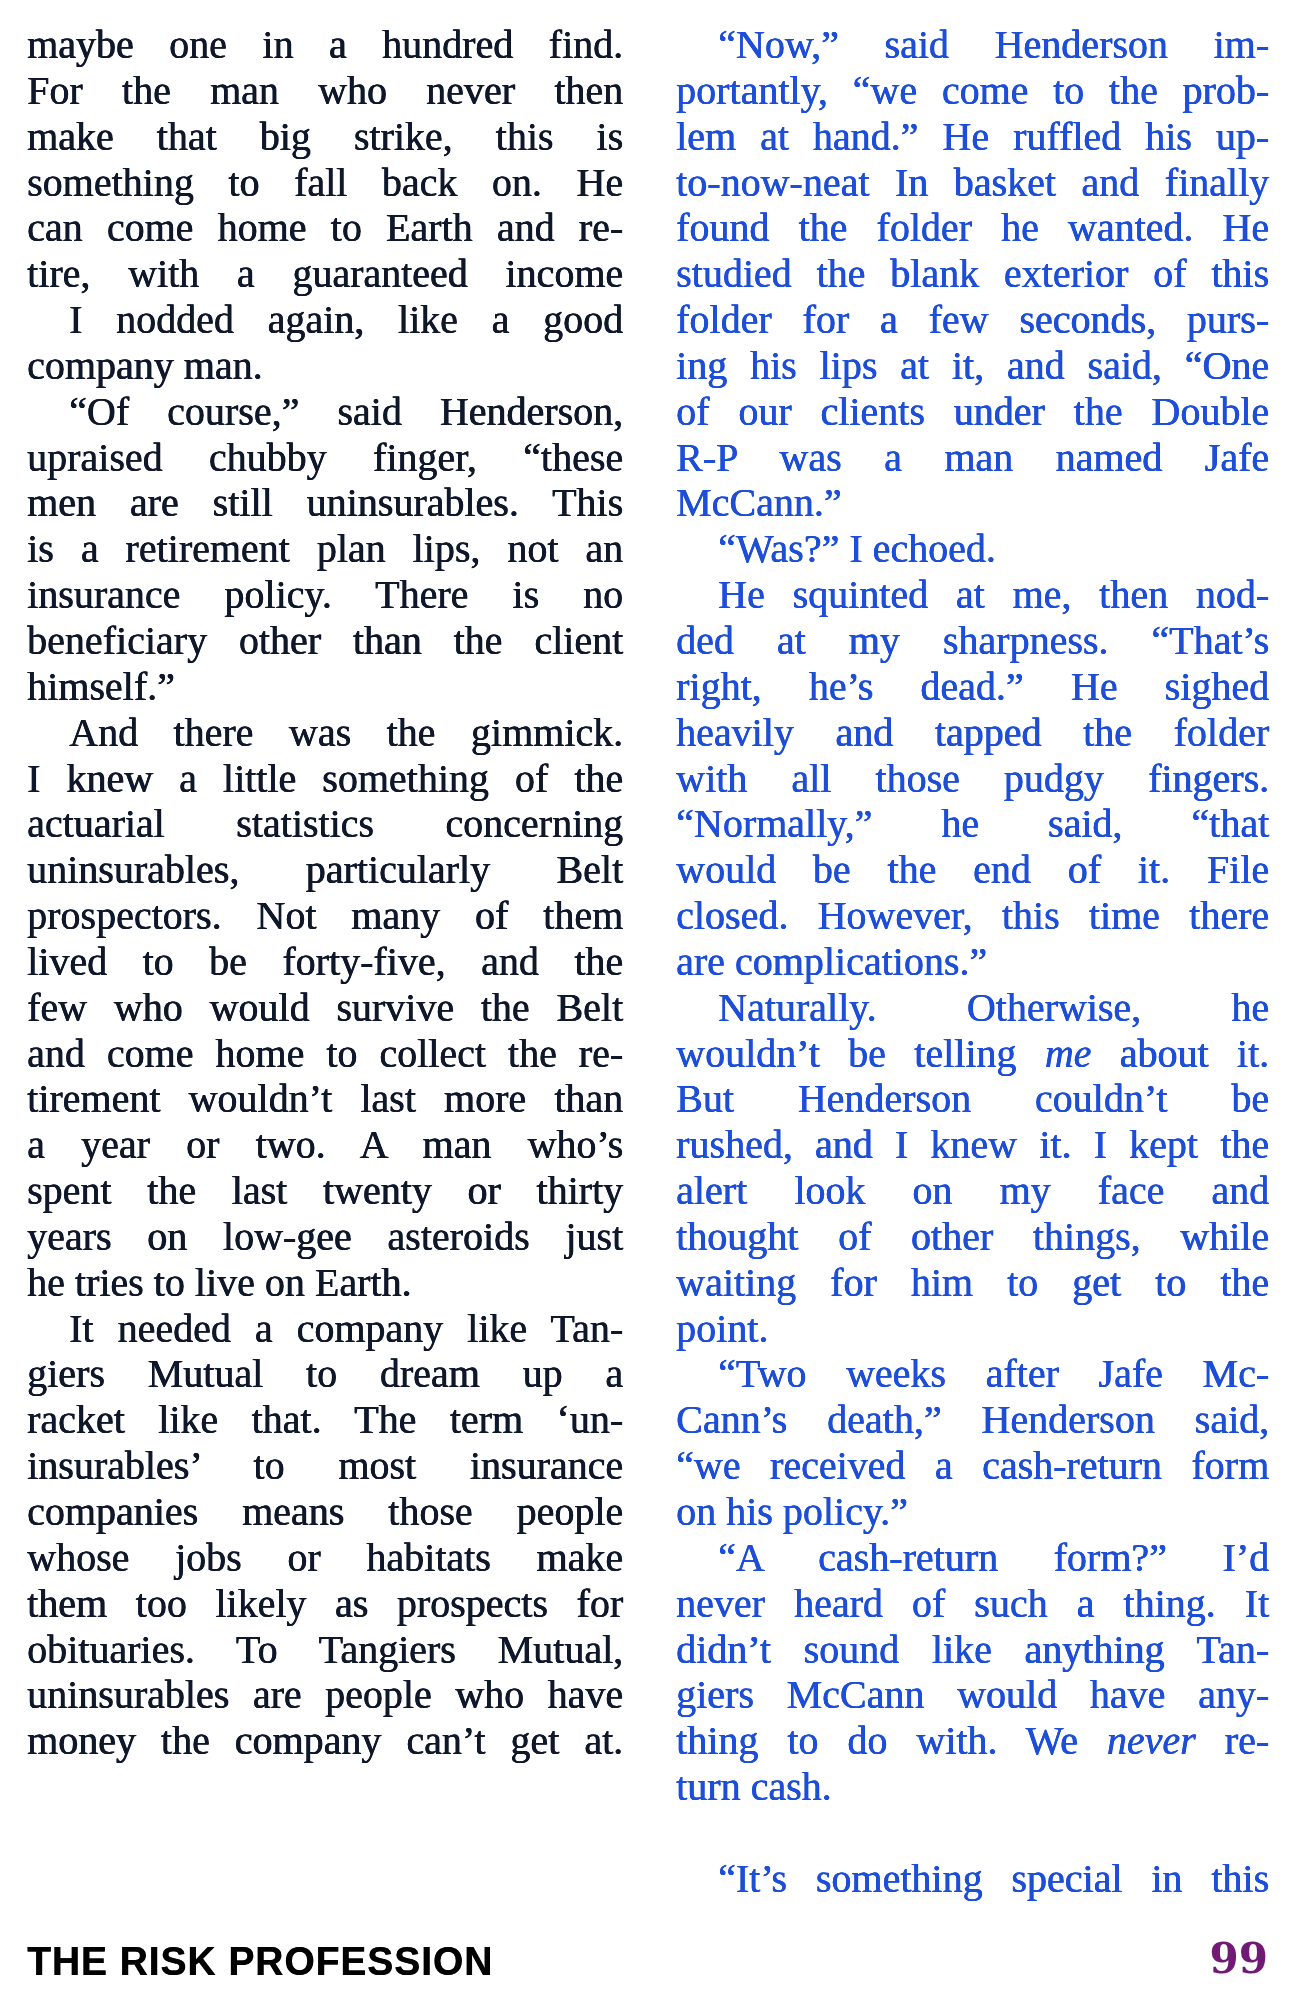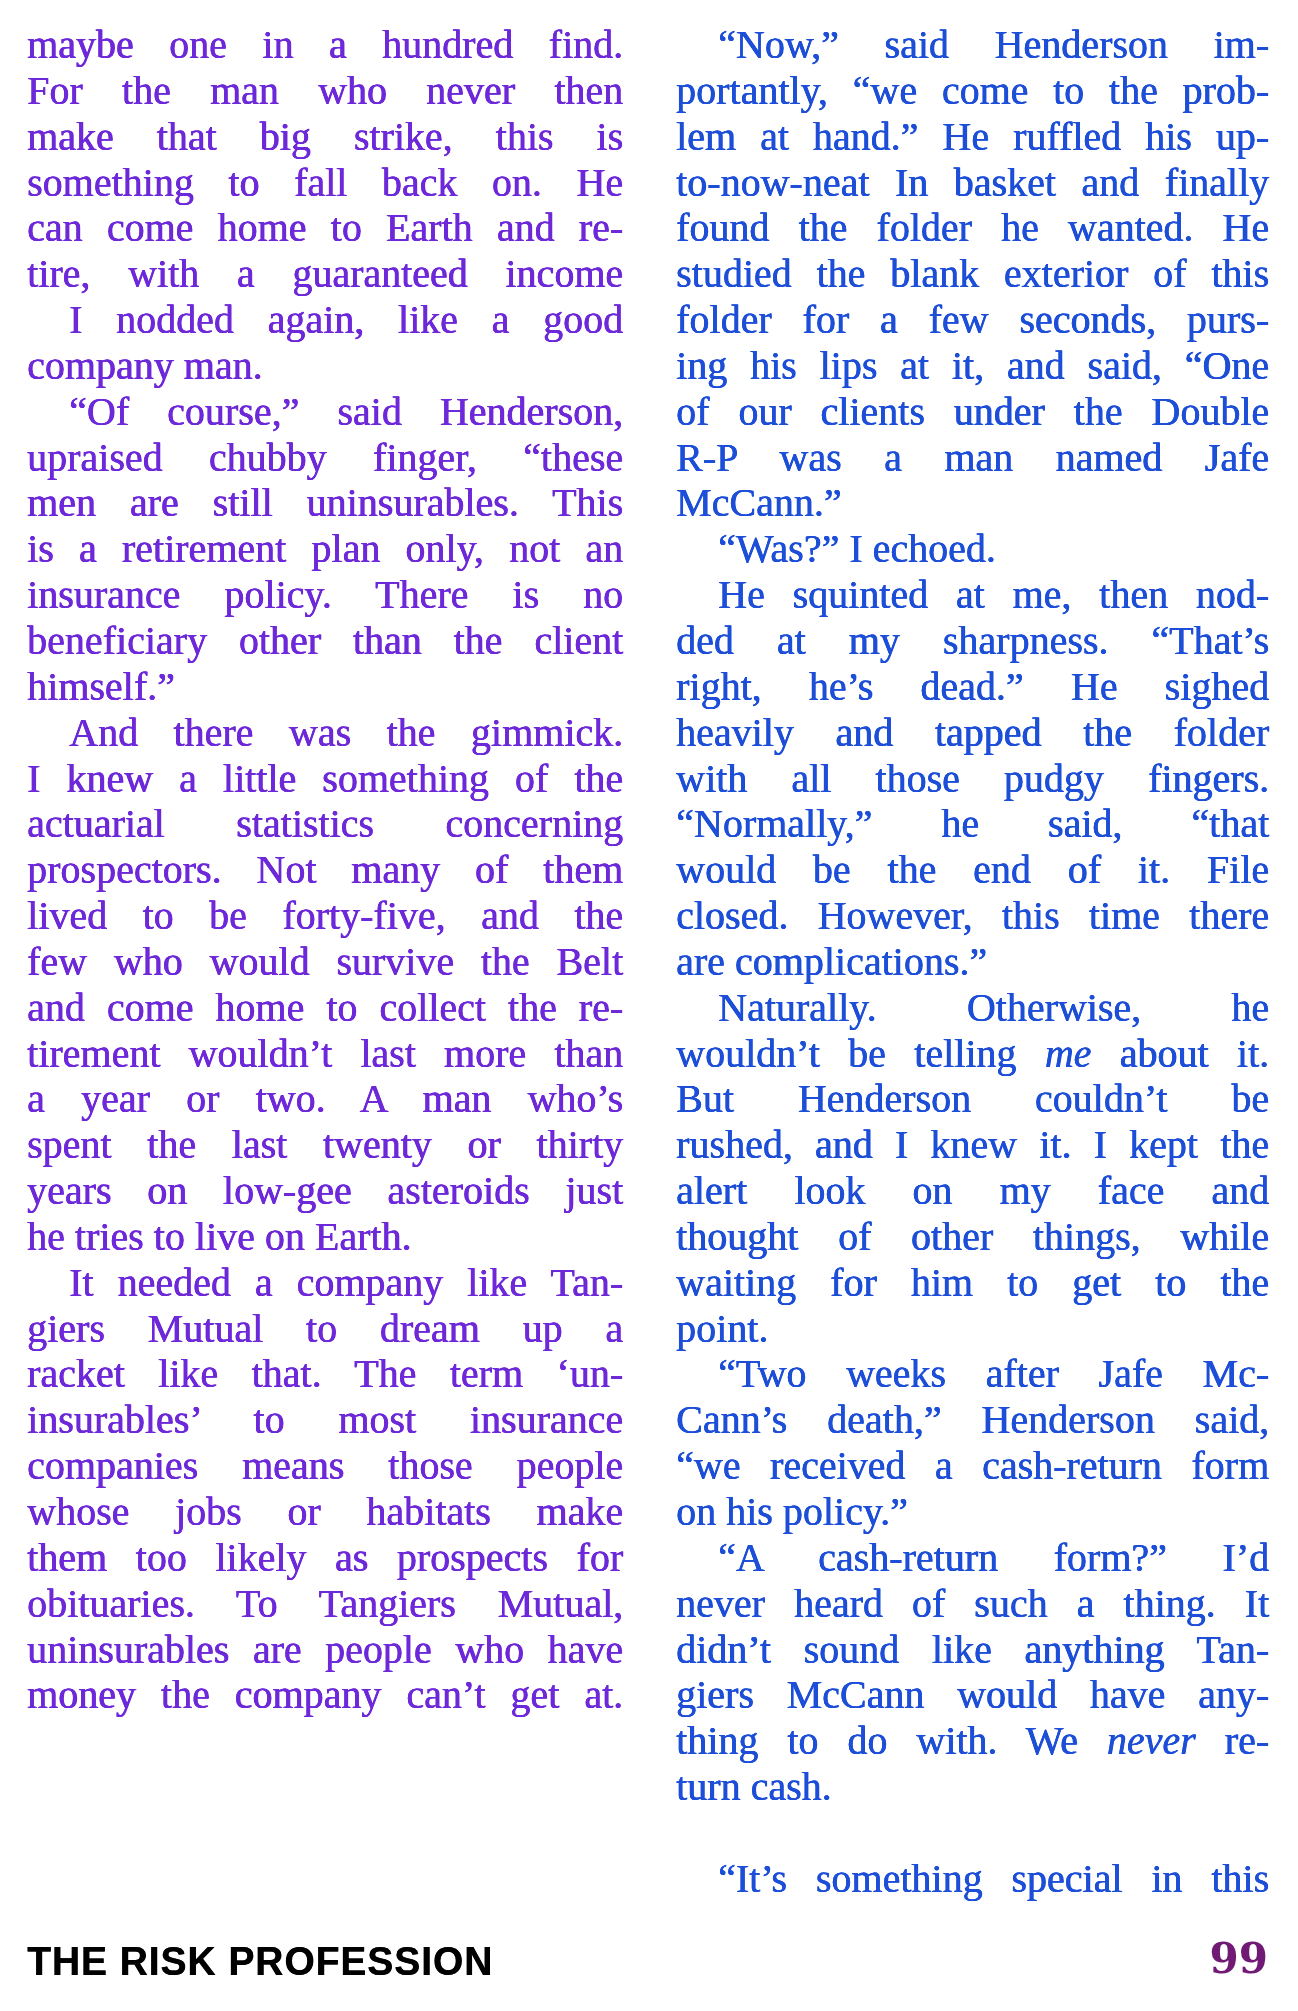--- a/index.html
+++ b/index.html
@@ -64,39 +64,40 @@
     font-family: "DejaVu Serif", "Liberation Serif", serif;
     font-weight: 700;
     font-size: 42px;
     color: #000000;
   }
 </style>
 </head>
 <body style="background: rgb(255, 255, 255);">
 
 <main class="page">
-  <section id="col-left" class="col" style="color: #6d28d9;">
+  <section id="col-left" class="col" style="color: #0f172a;">
       <div class="line">maybe one in a hundred find.</div>
       <div class="line">For the man who never then</div>
       <div class="line">make that big strike, this is</div>
       <div class="line">something to fall back on. He</div>
       <div class="line">can come home to Earth and re-</div>
       <div class="line">tire, with a guaranteed income</div>
       <div class="line in">I nodded again, like a good</div>
       <div class="line nj">company man.</div>
       <div class="line in">“Of course,” said Henderson,</div>
       <div class="line">upraised chubby finger, “these</div>
       <div class="line">men are still uninsurables. This</div>
-      <div class="line">is a retirement plan only, not an</div>
+      <div class="line">is a retirement plan lips, not an</div>
       <div class="line">insurance policy. There is no</div>
       <div class="line">beneficiary other than the client</div>
       <div class="line nj">himself.”</div>
       <div class="line in">And there was the gimmick.</div>
       <div class="line">I knew a little something of the</div>
       <div class="line">actuarial statistics concerning</div>
+      <div class="line">uninsurables, particularly Belt</div>
       <div class="line">prospectors. Not many of them</div>
       <div class="line">lived to be forty-five, and the</div>
       <div class="line">few who would survive the Belt</div>
       <div class="line">and come home to collect the re-</div>
       <div class="line">tirement wouldn’t last more than</div>
       <div class="line">a year or two. A man who’s</div>
       <div class="line">spent the last twenty or thirty</div>
       <div class="line">years on low-gee asteroids just</div>
       <div class="line nj">he tries to live on Earth.</div>
       <div class="line in">It needed a company like Tan-</div>

